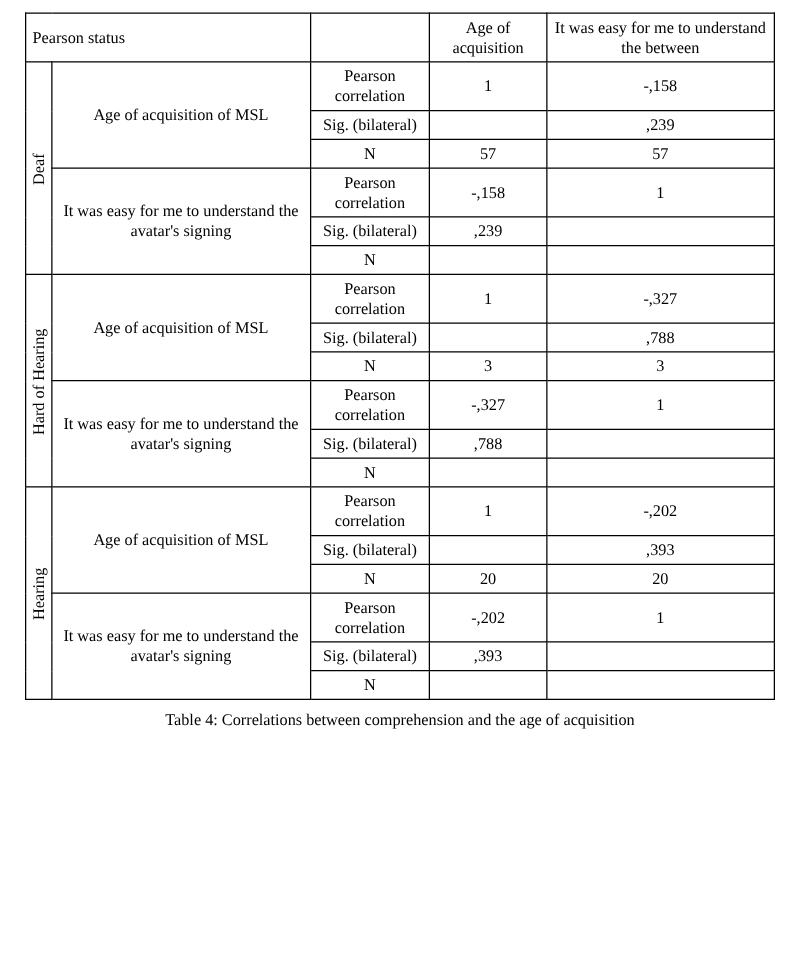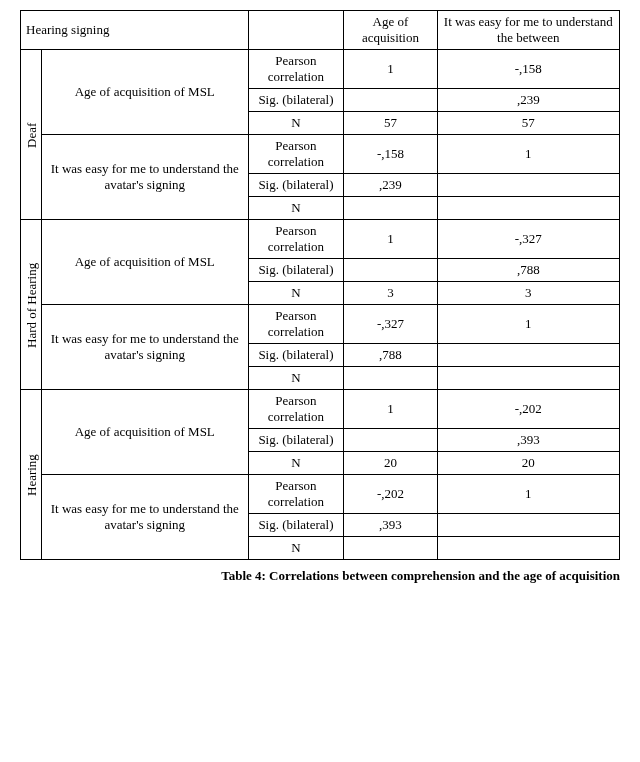--- a/index.html
+++ b/index.html
@@ -39,35 +39,35 @@
       font-weight: normal;
       border: 1px solid #000;
       padding: 5px 2px;
     }
     .header-row th {
       font-weight: normal;
       background: #fff;
       text-align: center;
     }
     .caption {
-      text-align: right;
-      font-weight: bold;
+      text-align: center;
+      font-weight: normal;
       margin-top: 8px;
       font-size: 13px;
       max-width: 600px;
     }
   </style>
 </head>
 <body>
 
 <div class="table-wrapper">
   <table>
     <thead>
       <tr class="header-row">
-        <th colspan="2" style="border:1px solid #000; text-align:left; padding:3px 5px;">Hearing signing</th>
+        <th colspan="2" style="border:1px solid #000; text-align:left; padding:3px 5px;">Pearson status</th>
         <th style="border:1px solid #000;"></th>
         <th style="border:1px solid #000;margin-top:20px;">Age of acquisition</th>
         <th style="border:1px solid #000;">It was easy for me to understand the between</th>
       </tr>
     </thead>
     <tbody id="table-body">
     <tr>
           <td rowspan="6" class="group-header">Deaf</td>
           <td rowspan="3" class="left-align">Age of acquisition of MSL</td>
           <td class="left-align">Pearson correlation</td>

